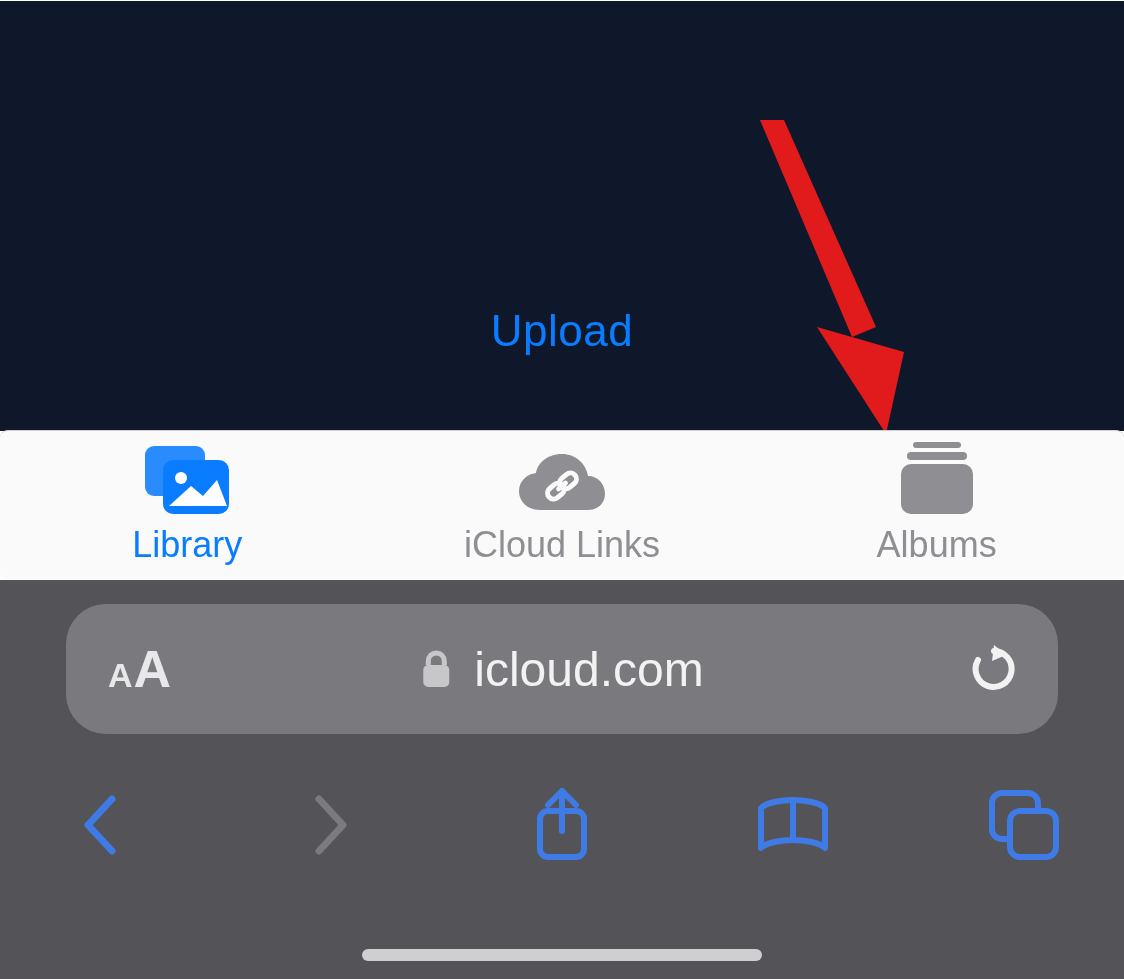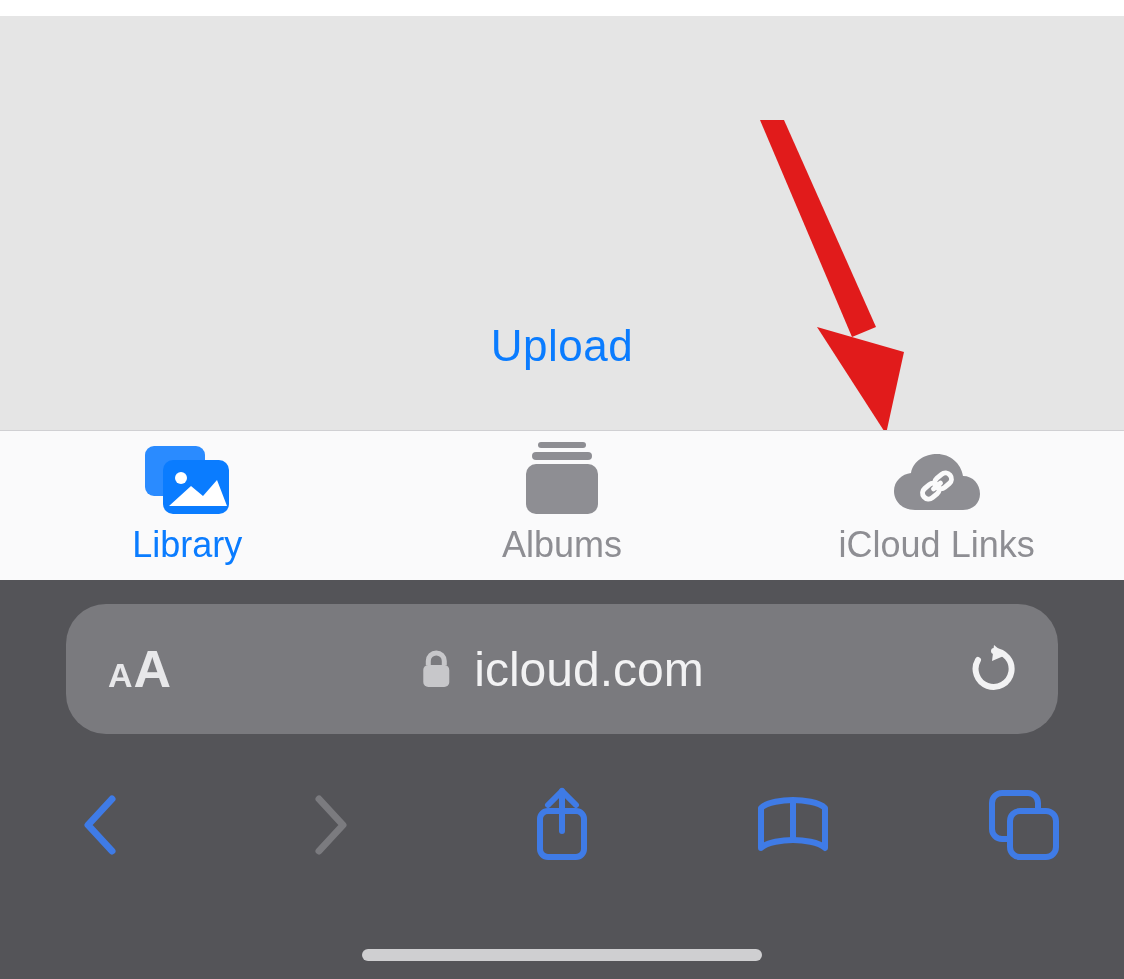--- a/index.html
+++ b/index.html
@@ -8,23 +8,23 @@
     height: 979px;
     overflow: hidden;
     font-family: -apple-system, "Helvetica Neue", Arial, sans-serif;
     background: #ffffff;
   }
   .root { width: 1124px; height: 979px; position: relative; }
 
   
   .content {
     position: absolute;
-    top: 16px; left: 0; right: 0;
+    top: 1px; left: 0; right: 0;
     height: 430px;
-    background: #e5e5e5;
+    background: #0f172a;
   }
   .upload-link {
     position: absolute;
     left: 50%;
     top: 330px;
     transform: translate(-50%, -50%);
     font-size: 44px;
     font-weight: 500;
     color: #0a7cff;
     letter-spacing: 0.5px;
@@ -44,20 +44,21 @@
   .tabbar {
     position: absolute;
     left: 0; right: 0;
     top: 430px;
     height: 150px;
     background: #fafafb;
     border-top: 1px solid #d0d0d3;
     display: flex;
     align-items: center;
     justify-content: space-around;
+    border-radius: 8px;
   }
   .tab {
     display: flex;
     flex-direction: column;
     align-items: center;
     gap: 10px;
     width: 33%;
   }
   .tab .icon-slot { height: 68px; display: flex; align-items: flex-end; justify-content: center; }
   .tab-label { font-size: 36px; font-weight: 400; }
@@ -151,46 +152,46 @@
     <div class="tab tab-active">
       <div class="icon-slot">
         <svg width="84" height="68" viewBox="0 0 84 68">
           <rect x="0" y="0" width="60" height="50" rx="9" fill="#2a8bff"></rect>
           <rect x="18" y="14" width="66" height="54" rx="10" fill="#0a7cff"></rect>
           <circle cx="36" cy="32" r="6" fill="#ffffff"></circle>
           <path d="M24 60 L46 40 L58 50 L72 34 L82 60 Z" fill="#ffffff"></path>
         </svg>
       </div>
       <span class="tab-label">Library</span>
-    </div>
-
-    <div class="tab tab-inactive">
-      <div class="icon-slot">
-        <svg width="76" height="72" viewBox="0 0 76 72">
-          <rect x="14" y="0" width="48" height="6" rx="3" fill="#8e8e93"></rect>
-          <rect x="8" y="10" width="60" height="8" rx="4" fill="#8e8e93"></rect>
-          <rect x="2" y="22" width="72" height="50" rx="10" fill="#8e8e93"></rect>
-        </svg>
-      </div>
-      <span class="tab-label">Albums</span>
     </div>
 
     <div class="tab tab-inactive">
       <div class="icon-slot">
         <svg width="92" height="62" viewBox="0 0 92 62">
           <path d="M72 58 H24 C12 58 3 50 3 39 C3 29 11 22 20 21 C22 9 34 2 46 2 C59 2 70 11 72 24 C82 24 89 32 89 42 C89 51 82 58 72 58 Z" fill="#8e8e93"></path>
           <g transform="translate(46,34) rotate(-40)">
             <rect x="-17" y="-6" width="18" height="12" rx="6" fill="none" stroke="#fafafb" stroke-width="5"></rect>
             <rect x="-1" y="-6" width="18" height="12" rx="6" fill="none" stroke="#fafafb" stroke-width="5"></rect>
             <rect x="-7" y="-2.5" width="14" height="5" rx="2.5" fill="#fafafb"></rect>
           </g>
         </svg>
       </div>
       <span class="tab-label">iCloud Links</span>
     </div>
+
+    <div class="tab tab-inactive">
+      <div class="icon-slot">
+        <svg width="76" height="72" viewBox="0 0 76 72">
+          <rect x="14" y="0" width="48" height="6" rx="3" fill="#8e8e93"></rect>
+          <rect x="8" y="10" width="60" height="8" rx="4" fill="#8e8e93"></rect>
+          <rect x="2" y="22" width="72" height="50" rx="10" fill="#8e8e93"></rect>
+        </svg>
+      </div>
+      <span class="tab-label">Albums</span>
+    </div>
   </div>
 
   <div class="safari">
 
     <div class="addrbar">
       <div class="reader">
         <span class="smallA">A</span>
         <span class="bigA">A</span>
       </div>
       <div class="addr-center">

